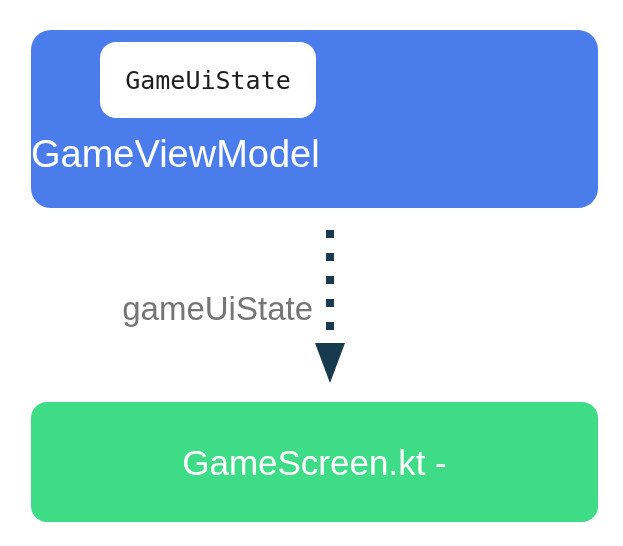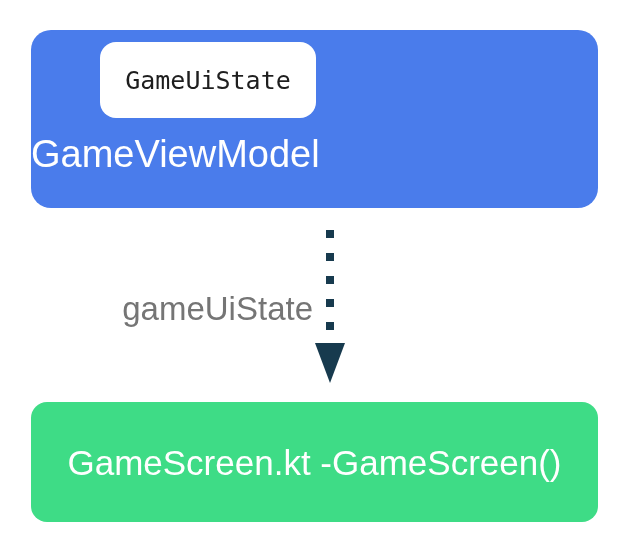--- a/index.html
+++ b/index.html
@@ -115,16 +115,15 @@
 
   <div class="arrow-dot" style="top:230px"></div>
   <div class="arrow-dot" style="top:253px"></div>
   <div class="arrow-dot" style="top:276px"></div>
   <div class="arrow-dot" style="top:299px"></div>
   <div class="arrow-dot" style="top:322px"></div>
   <div class="arrow-head"></div>
 
   <div class="screen-box">
     <div class="screen-title">GameScreen.kt -</div>
-    <div class="screen-title">GameScreen()</div>
   </div>
 
 </div>
 
 </body></html>

